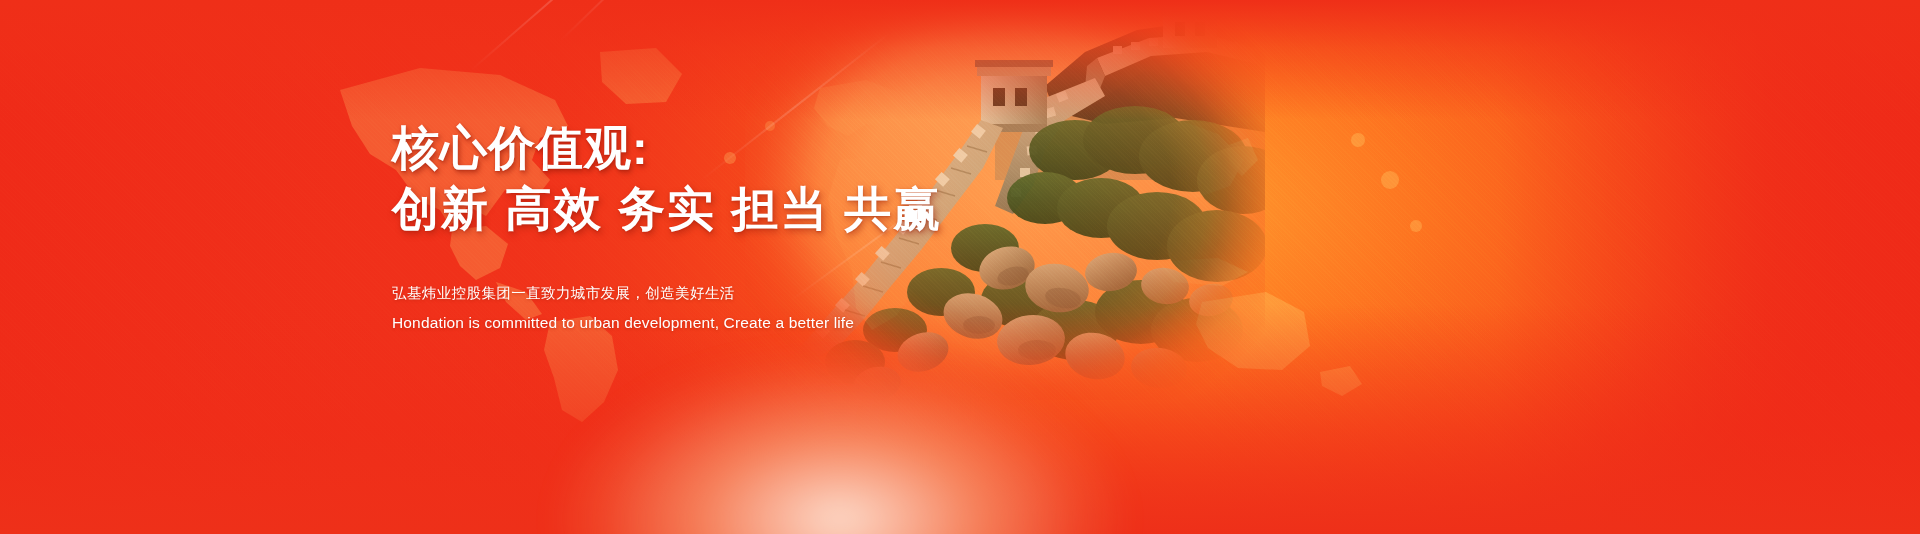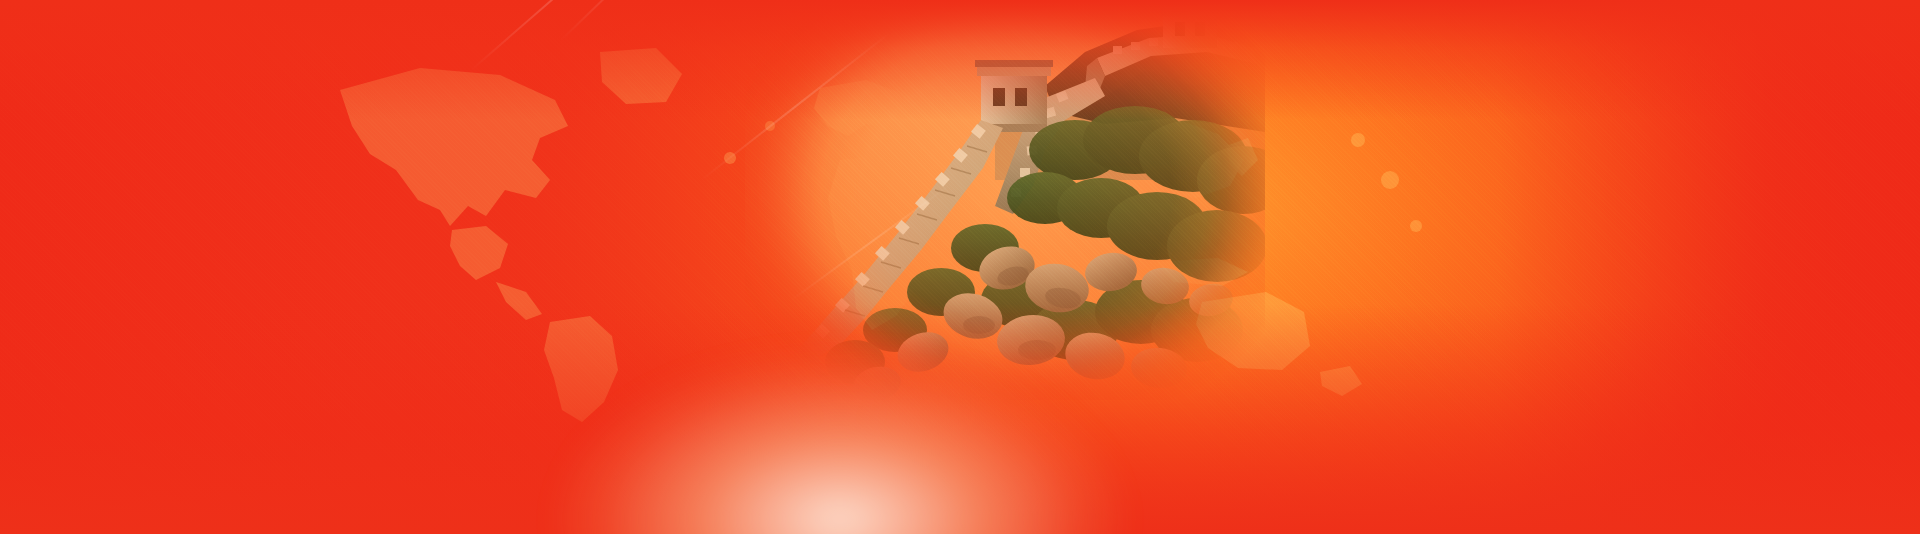--- a/index.html
+++ b/index.html
@@ -357,14 +357,20 @@
   <div class="bg-texture"></div>
   <div class="bg-top-wash"></div>
   <div class="bg-bottom-wash"></div>
   <div class="bottom-glow"></div>
 
   <div class="streak s1"></div>
   <div class="streak s2"></div>
   <div class="streak s3"></div>
   <div class="streak s4"></div>
 
+  <div class="copy">
+    <div class="headline-1">核心价值观:</div>
+    <div class="headline-2">创新 高效 务实 担当 共赢</div>
+    <div class="sub-cn">弘基炜业控股集团一直致力城市发展，创造美好生活</div>
+    <div class="sub-en">Hondation is committed to urban development, Create a better life</div>
+  </div>
 
 </div>
 
 </body></html>

